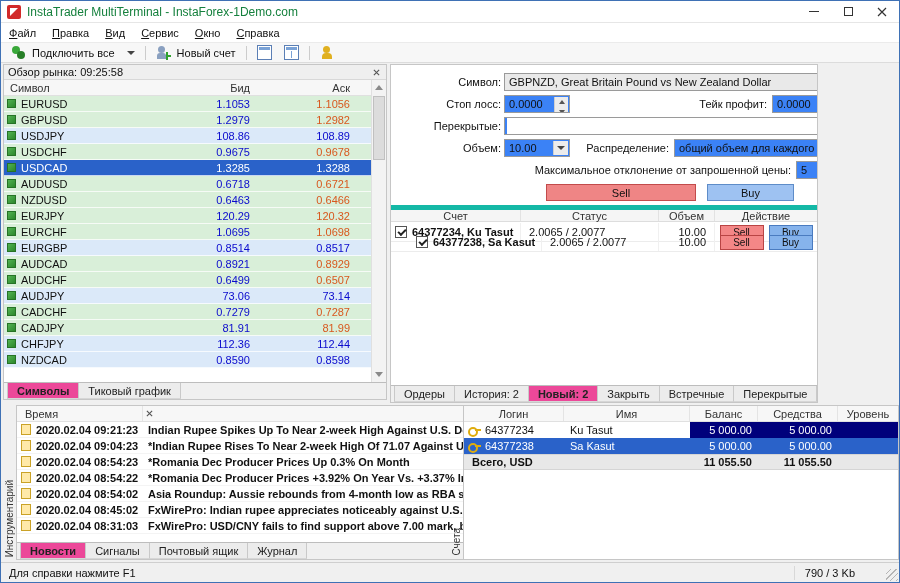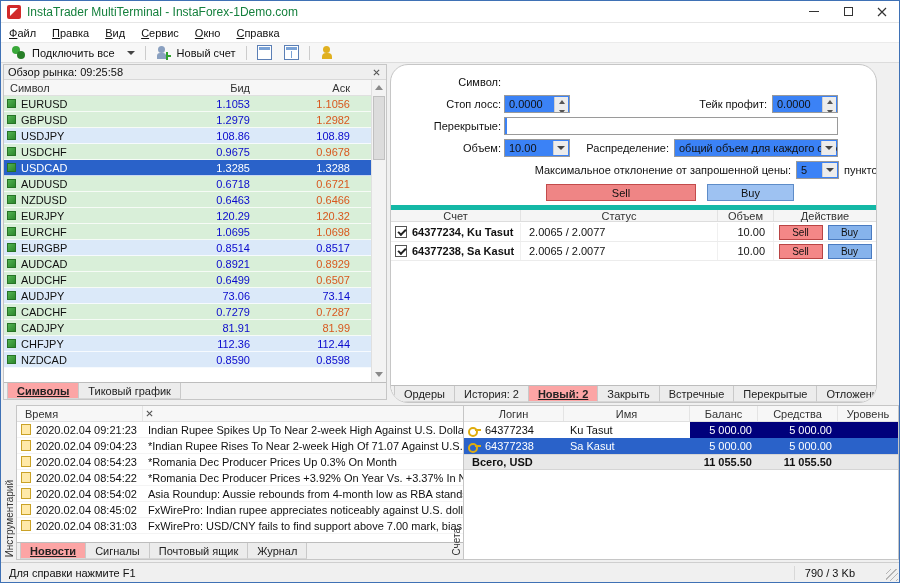--- a/index.html
+++ b/index.html
@@ -72,21 +72,21 @@
   .sb { position:absolute; width:15px; background:#f3f3f3; border-left:1px solid #e0e0e0; }
   .sb-btn { position:absolute; left:0; right:0; height:15px; background:#f3f3f3; display:flex; align-items:center; justify-content:center; }
   .arr-up { width:0; height:0; border:4px solid transparent; border-bottom:5px solid #8a8a8a; margin-bottom:4px; }
   .arr-dn { width:0; height:0; border:4px solid transparent; border-top:5px solid #8a8a8a; margin-top:4px; }
   .sb-thumb { position:absolute; left:1px; right:1px; background:#dcdcdc; border:1px solid #c0c0c0; }
 
   
   .tabs { position:absolute; left:0; right:0; bottom:0; height:17px; background:#f0f0f0; border-top:1px solid #bdbdbd; display:flex; align-items:stretch; overflow:hidden; }
   .tab { padding:0 9px; display:flex; align-items:center; background:#ececec; border-right:1px solid #c9c9c9; border-bottom:1px solid #d6d6d6; white-space:nowrap; color:#222; }
   .tab:first-child { margin-left:3px; border-left:1px solid #c9c9c9; }
-  .tab.act-true { background:#fca5a5; font-weight:bold;text-decoration:underline; }
+  .tab.act-true { background:#ec4899; font-weight:bold; }
 
   
   .flab { position:absolute; text-align:right; color:#111; white-space:nowrap; }
   .combo, .spin, .tinput { position:absolute; height:18px; border:1px solid #9a9a9a; background:#3b82f6; display:flex; align-items:center; padding-left:4px; overflow:hidden; }
   .combo .val, .spin .val { white-space:nowrap; overflow:hidden; }
   .dd-btn { position:absolute; right:1px; top:1px; bottom:1px; width:15px; background:#ececec; border-left:1px solid #cfcfcf; display:flex; align-items:center; justify-content:center; }
   .dd-btn::after { content:""; width:0; height:0; border:4px solid transparent; border-top-color:#444; margin-top:4px; }
   .spin-btns { position:absolute; right:1px; top:1px; bottom:1px; width:14px; display:flex; flex-direction:column; }
   .spin-up, .spin-dn { flex:1; background:#ececec; border-left:1px solid #cfcfcf; display:flex; align-items:center; justify-content:center; }
   .spin-up::after { content:""; border:3px solid transparent; border-bottom:4px solid #555; margin-bottom:3px; }
@@ -110,21 +110,21 @@
   .chk-true::after { content:""; position:absolute; left:2px; top:2px; width:6px; height:3px;
                      border-left:2px solid #222; border-bottom:2px solid #222; transform:rotate(-45deg); }
   .smbtn { width:44px; height:15px; display:flex; align-items:center; justify-content:center; font-size:10px; }
   .smbtn.sell { background:#f48787; border:1px solid #b94444; }
   .smbtn.buy  { background:#86b3ec; border:1px solid #4a7bc0; }
 
   
   .nw-head { height:16px; background:#f7f7f7; border-bottom:1px solid #e0e0e0; display:flex; align-items:center; color:#333; }
   .nc-time { flex:0 0 126px; padding-left:8px; border-right:1px solid #e4e4e4; height:100%; display:flex; align-items:center; }
   .nc-topic { flex:1; padding-left:8px; height:100%; display:flex; align-items:center; }
-  .nw-body { position:absolute; left:0; right:14px; top:16px; bottom:17px; overflow:hidden; }
+  .nw-body { position:absolute; left:0; right:14px; top:16px; bottom:17px; overflow:hidden;font-weight:bold; }
   .nw-row { display:flex; align-items:center; height:16px; border-bottom:1px solid #f4f4f4; }
   .news-ico { width:10px; height:11px; background:#ffe9a8; border:1px solid #caa227; margin:0 5px 0 4px; flex:0 0 auto; }
   .nw-time { flex:0 0 112px; white-space:nowrap; overflow:hidden; }
   .nw-topic { flex:1; white-space:nowrap; overflow:hidden; }
   .x-ico { width:12px; height:12px; display:flex; align-items:center; justify-content:center; }
 
   
   .ac-head { height:16px; background:#f7f7f7; border-bottom:1px solid #e0e0e0; display:flex; align-items:center; color:#333; }
   .ah { height:100%; display:flex; align-items:center; justify-content:center; border-right:1px solid #e4e4e4; }
   .ah-login { flex:0 0 100px; } .ah-name { flex:0 0 126px; } .ah-bal { flex:0 0 68px; } .ah-eq { flex:0 0 80px; } .ah-lvl { flex:1; border-right:none; }
@@ -377,22 +377,26 @@
       <div class="sb-btn" style="bottom:0;">
           <span class="arr-dn"></span>
         </div>
     </div>
     <div class="tabs">
       <span class="tab act-true">Символы</span>
       <span class="tab act-false">Тиковый график</span>
     </div>
   </div>
 
-  <div class="panel" id="orderpanel" style="left:389px; top:63px; width:487px; height:339px;border-radius:18px;">
+  <div class="panel" id="orderpanel" style="left:389px; top:63px; width:428px; height:339px;">
     <span class="flab" style="left:3px; top:11px; width:107px;">Символ:</span>
+    <div class="combo" style="left:113px; top:8px; width:333px; background:#e9e9e9;">
+      <span class="val">GBPNZD,  Great Britain Pound vs New Zealand Dollar</span>
+      <span class="dd-btn"></span>
+    </div>
 
     <span class="flab" style="left:3px; top:33px; width:107px;">Стоп лосс:</span>
     <div class="spin" style="left:113px; top:30px; width:66px;">
       <span class="val">0.0000</span>
       <span class="spin-btns">
           <span class="spin-up"></span>
           <span class="spin-dn"></span>
         </span>
     </div>
     <span class="flab" style="left:276px; top:33px; width:100px;">Тейк профит:</span>
@@ -441,21 +445,21 @@
           <span class="chk chk-true"></span>
           <span>64377234, Ku Tasut</span>
         </span>
       <span class="ot-status">2.0065 / 2.0077</span>
       <span class="ot-vol">10.00</span>
       <span class="ot-act">
         <span class="smbtn sell">Sell</span>
         <span class="smbtn buy">Buy</span>
       </span>
     </div>
-    <div class="ot-row" style="top:177px;">
+    <div class="ot-row" style="top:168px;padding-left:21px;">
       <span class="ot-acc">
           <span class="chk chk-true"></span>
           <span>64377238, Sa Kasut</span>
         </span>
       <span class="ot-status">2.0065 / 2.0077</span>
       <span class="ot-vol">10.00</span>
       <span class="ot-act">
         <span class="smbtn sell">Sell</span>
         <span class="smbtn buy">Buy</span>
       </span>

